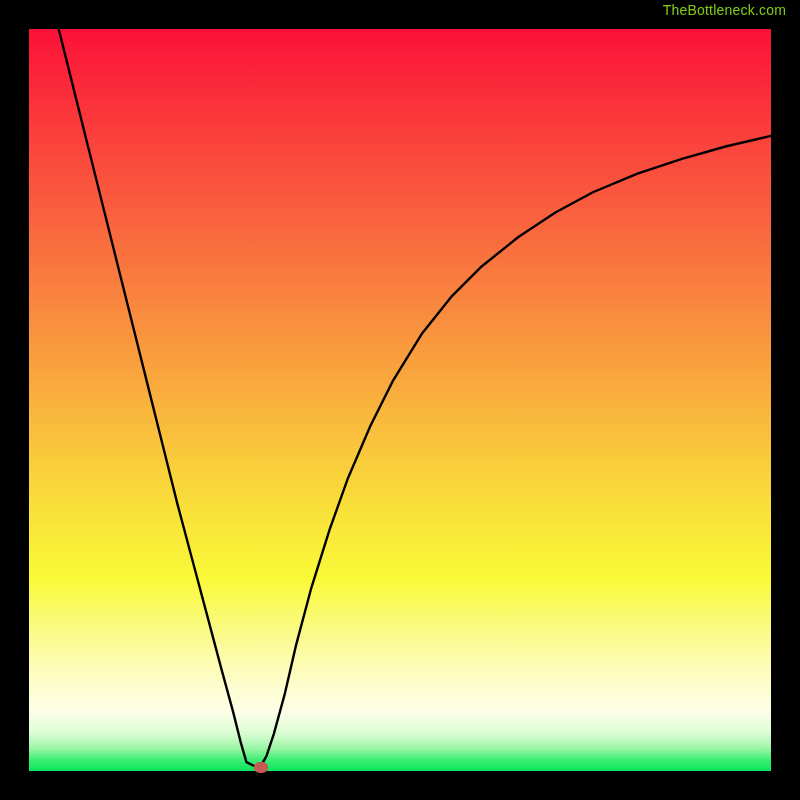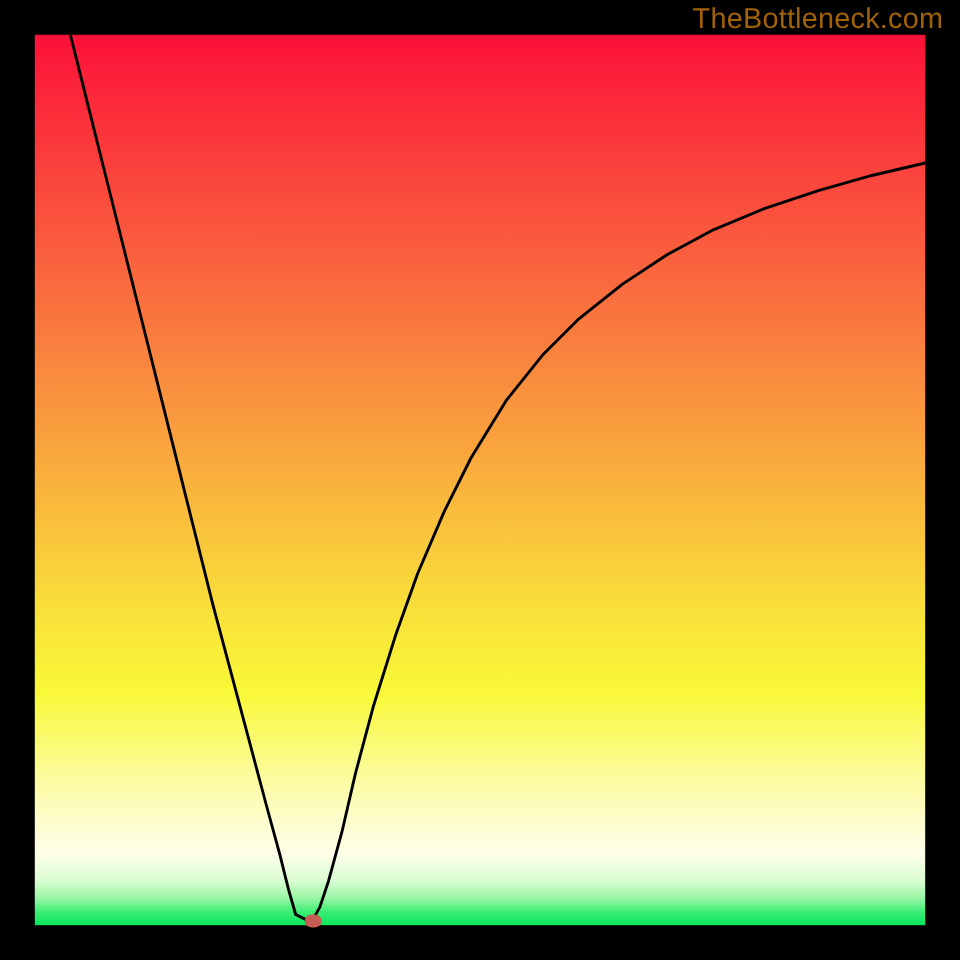--- a/index.html
+++ b/index.html
@@ -55,22 +55,22 @@
     position: absolute;
     width: 14px;
     height: 11px;
     background: #c85a54;
     border-radius: 6px / 5px;
   }
   .watermark {
     position: absolute;
     top: 2px;
     right: 14px;
-    color: #a16207;
-    font-size: 24px;
+    color: #84cc16;
+    font-size: 14px;
     letter-spacing: 0.2px;
   }
 </style>
 </head>
 <body>
 
 <div class="outer">
   <div class="plot-area">
     <svg class="curve" viewBox="0 0 742 742" preserveAspectRatio="none">
       <path id="curve-path" fill="none" stroke="#000" stroke-width="2.4" stroke-linejoin="round" stroke-linecap="round" d="M29.68 0.00 L44.52 59.36 L59.36 118.72 L74.20 178.08 L89.04 237.44 L103.88 296.80 L118.72 356.16 L133.56 415.52 L148.40 474.88 L163.24 530.53 L178.08 586.18 L192.92 641.83 L204.05 682.64 L211.47 712.32 L217.41 733.10 L226.31 737.55 L231.50 737.55 L237.44 727.16 L244.86 704.90 L255.99 664.09 L267.12 615.86 L281.96 560.21 L300.51 500.85 L319.06 448.91 L341.32 396.97 L363.58 352.45 L393.26 304.22 L422.94 267.12 L452.62 237.44 L489.72 207.76 L526.82 183.27 L563.92 163.24 L608.44 144.69 L652.96 129.85 L697.48 117.24 L742.00 106.85"></path>

